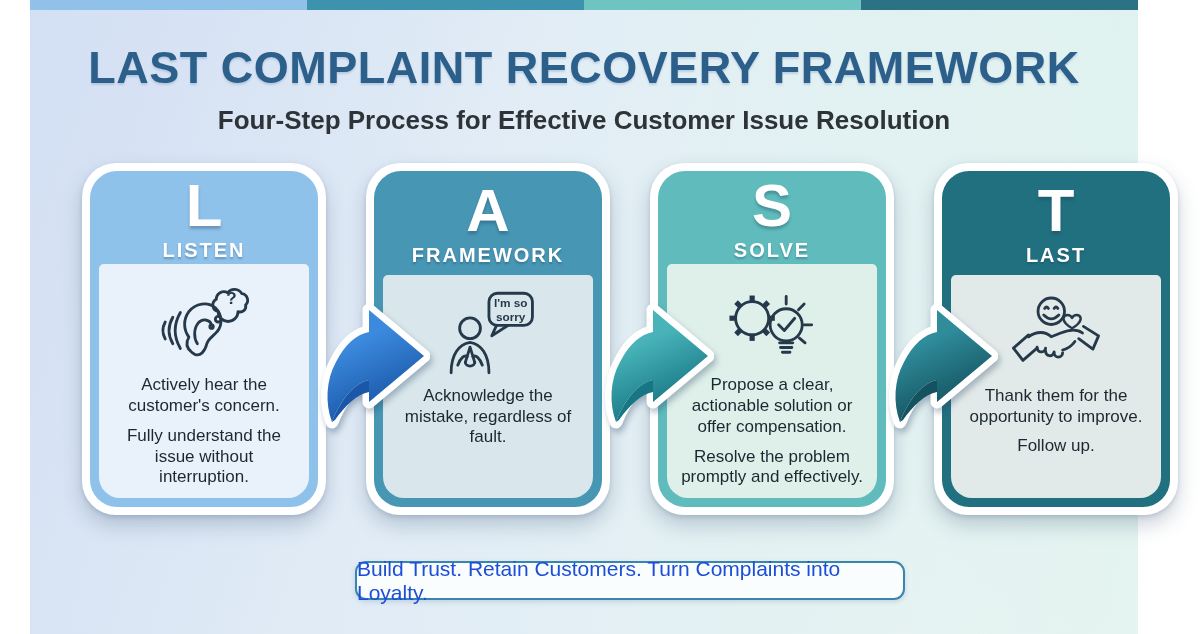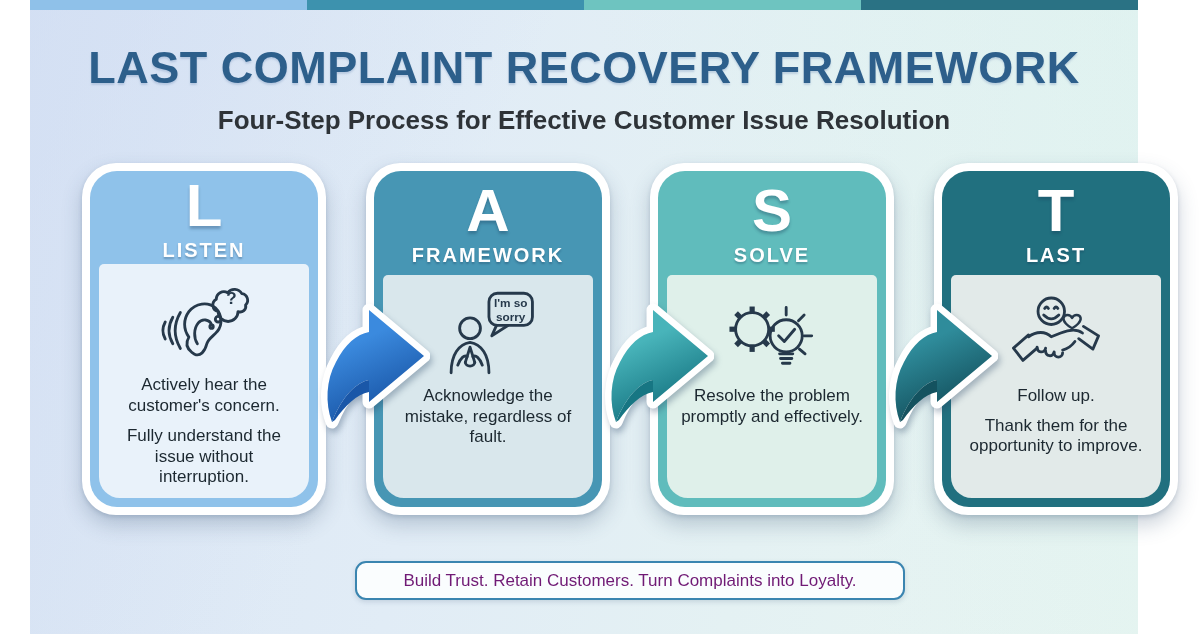--- a/index.html
+++ b/index.html
@@ -57,21 +57,21 @@
   .flow-arrow { position:absolute; width:112px; height:132px; top:300px; z-index:5;
     filter:drop-shadow(2px 4px 3px rgba(40,70,100,.35)); }
   .arrow-1 { left:288px; } .arrow-2 { left:572px; } .arrow-3 { left:856px; }
 
   .footer-banner {
     position:absolute; left:325px; top:561px; width:550px; height:39px;
     background:#fafdfe; border:2.5px solid #3a85b0; border-radius:11px;
     display:flex; align-items:center; justify-content:center;
     box-shadow:0 2px 5px rgba(60,90,120,.18);
   }
-  .footer-banner span { font-size:17px; color:#701a75; font-weight:500; }
+  .footer-banner span { font-size:21px; color:#1d4ed8; font-weight:500; }
 
   .line-icon { stroke:var(--ink); stroke-width:3; fill:none; stroke-linecap:round; stroke-linejoin:round; }
   .line-icon text { stroke:none; fill:var(--ink); font-family:"Liberation Sans",sans-serif; }
   .line-icon .teeth { stroke-width:5.5; stroke-linecap:butt; }
 </style>
 </head>
 <body>
 
 <div class="page">
 
@@ -165,20 +165,21 @@
                 <path d="M34 24.5 L34 18"></path>
                 <path d="M46.4 29.6 L51 25"></path>
               </g>
               <circle cx="70" cy="49" r="17"></circle>
               <path d="M62 49 L68 55 L79 42"></path>
               <path d="M63 68 L77 68 M64 73 L76 73 M66 78 L74 78"></path>
               <path d="M70 27 L70 19 M83 33 L89 27 M89 49 L97 49 M84 63 L90 68"></path>
             </svg>
           </div>
           <div class="points">
+            <p>Propose a clear, actionable solution or offer compensation.</p>
             <p>Resolve the problem promptly and effectively.</p>
           </div>
         </div>
       </div>
     </div>
 
     <div class="card-frame" style="--hdr: #21707f; --body: #e2eae9; --ink: #26394b;">
       <div class="card-inner">
         <div class="card-head">
           <div class="card-letter">T</div>
@@ -194,22 +195,22 @@
               <path d="M10 62 L26 48 M20 75 L35 62 M10 62 L20 75"></path>
               <path d="M100 49 L84 39 M94 63 L79 52 M100 49 L94 63"></path>
               <path d="M26 50 C34 44 44 44 50 50 L60 46 C70 42 78 42 83 46"></path>
               <path d="M35 61 a4.5 4.5 0 1 0 9 1"></path>
               <path d="M44 65 a4.5 4.5 0 1 0 9 1"></path>
               <path d="M53 67 a4.5 4.5 0 1 0 9 0"></path>
               <path d="M62 64 Q70 62 75 55"></path>
             </svg>
           </div>
           <div class="points">
+            <p>Thank them for the opportunity to improve.</p>
             <p>Follow up.</p>
-            <p>Thank them for the opportunity to improve.</p>
           </div>
         </div>
       </div>
     </div>
 
   </div>
 
   <svg class="flow-arrow arrow-1" viewBox="0 0 112 132">
     <defs>
         <linearGradient id="g0" x1="0" y1="0" x2="0.4" y2="1">

